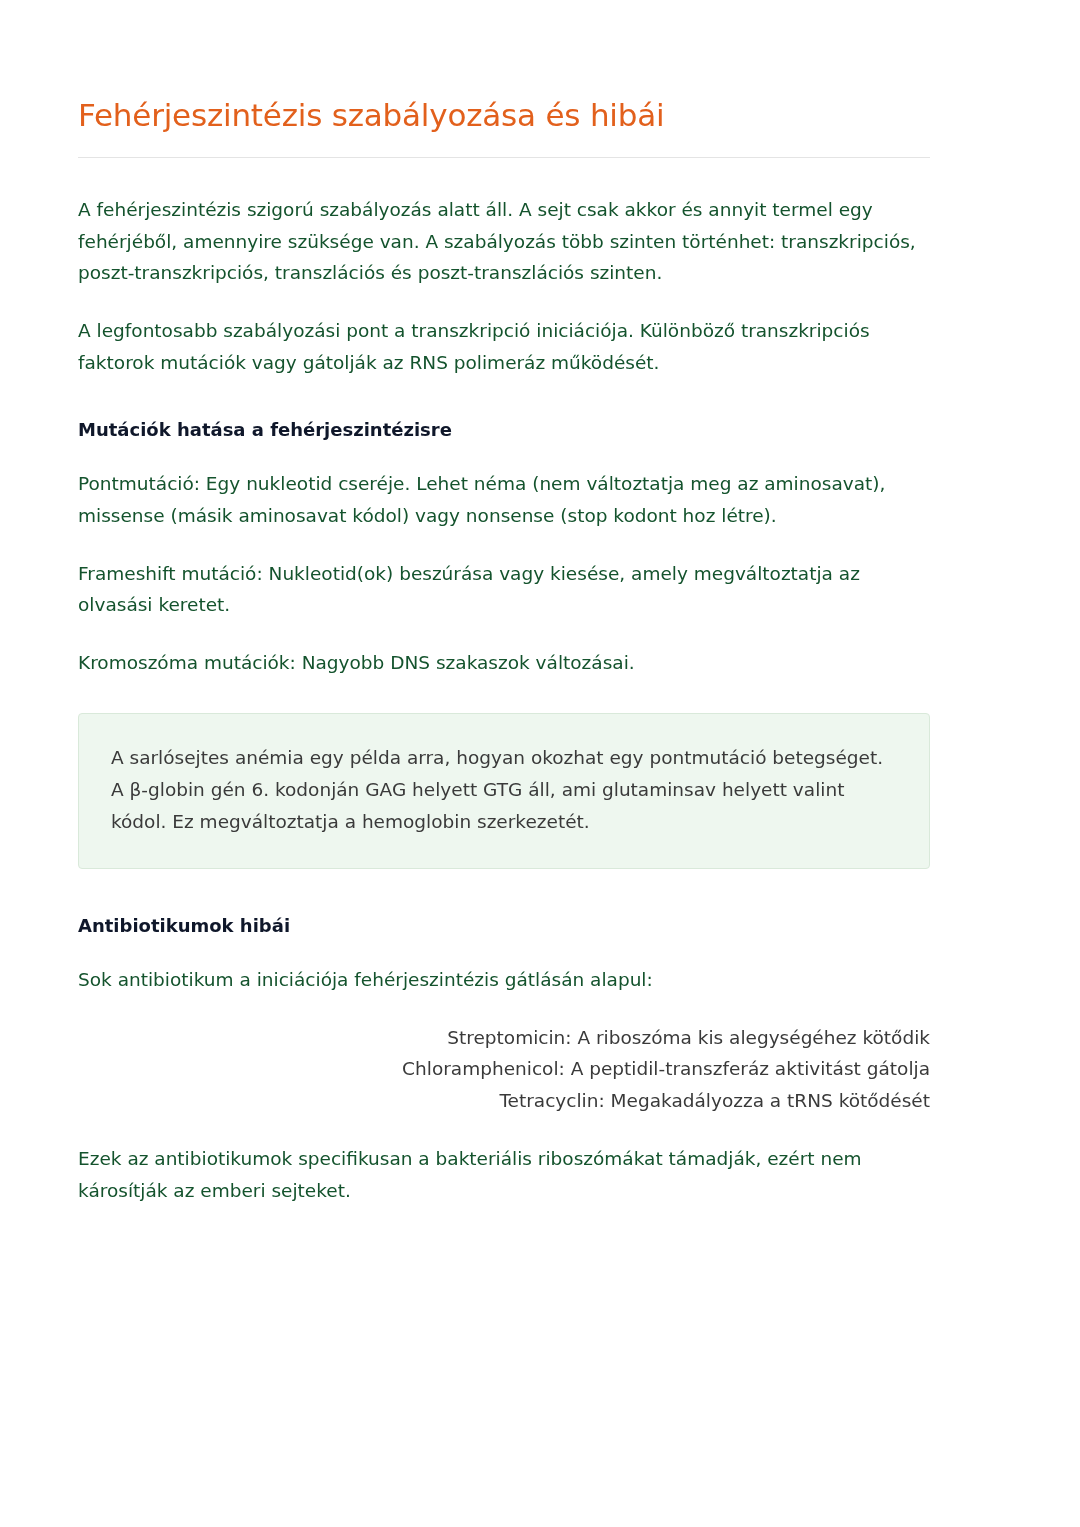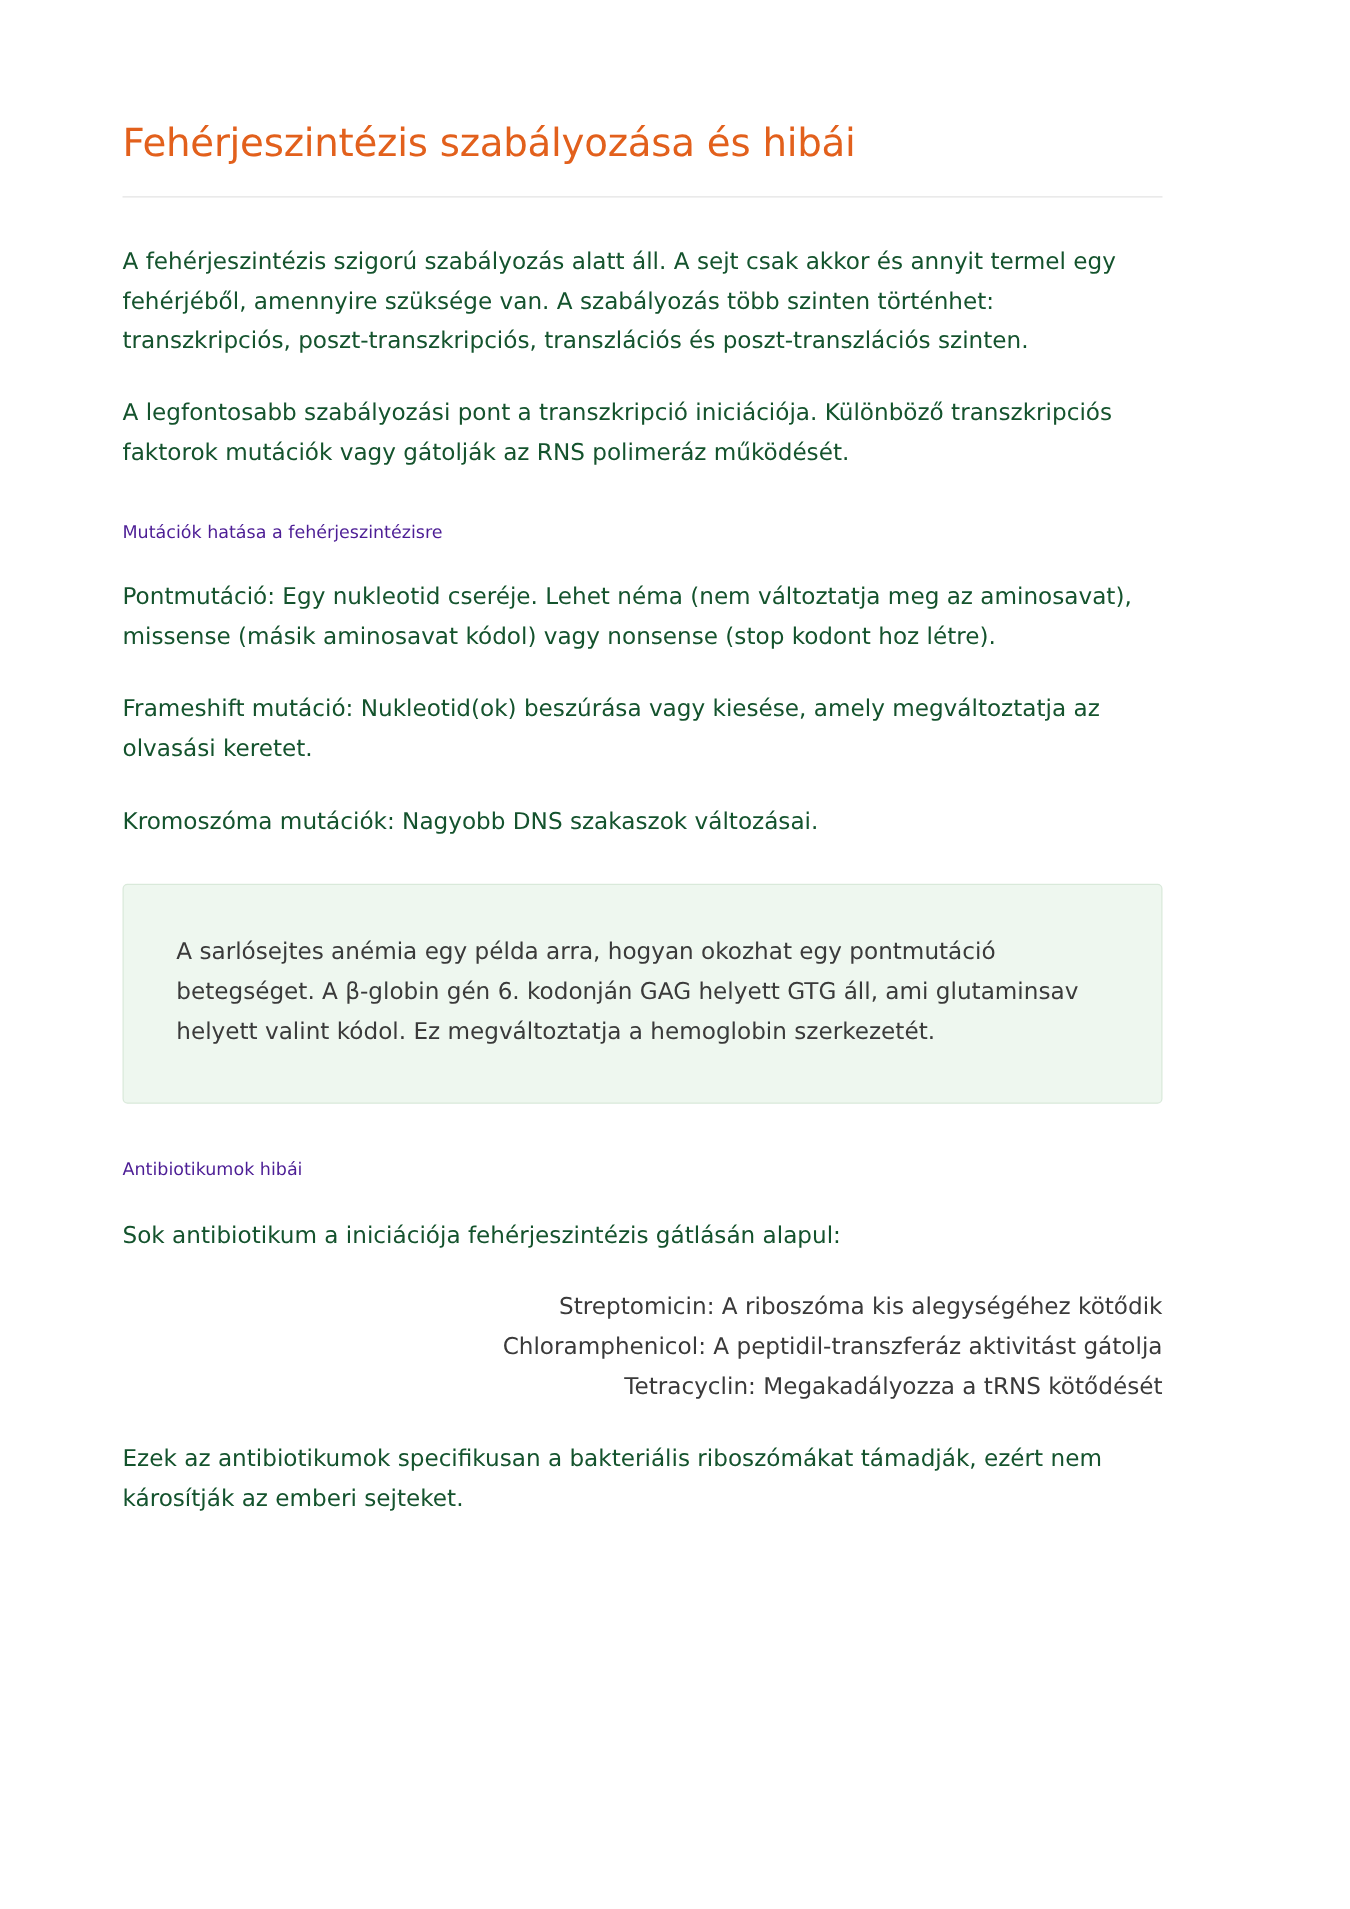--- a/index.html
+++ b/index.html
@@ -11,21 +11,21 @@
     width: 1080px;
     min-height: 1527px;
     font-family: "DejaVu Sans", sans-serif;
     color: #333333;
     -webkit-font-smoothing: antialiased;
   }
   .page {
     width: 1080px;
     min-height: 1527px;
     box-sizing: border-box;
-    padding: 96px 150px 60px 98px;
+    padding: 96px 150px 60px 78px;
     background: #ffffff;
   }
   .doc-title {
     font-family: "DejaVu Sans", sans-serif;
     font-size: 31px;
     font-weight: 400;
     color: #e2601c;
     letter-spacing: -0.2px;
     margin: 0 0 22px 0;
     line-height: 1.25;
@@ -36,38 +36,38 @@
     margin: 0 0 36px 0;
   }
   p.body-text {
     font-size: 18.5px;
     line-height: 1.72;
     color: #14532d;
     margin: 0 0 26px 0;
     font-weight: 400;
   }
   h2.section-heading {
-    font-size: 14px;
-    font-weight: 400;
-    color: #4c1d95;
+    font-size: 18px;
+    font-weight: 700;
+    color: #0f172a;
     margin: 38px 0 26px 0;
     line-height: 1.4;
   }
   .callout {
     background: #eef7ef;
     border: 1px solid #d9e9da;
     border-radius: 4px;
     padding: 26px 30px 28px 30px;
     margin: 34px 0 44px 0;
   }
   .callout p {
     font-size: 18.5px;
     line-height: 1.72;
     color: #3a3a3a;
-    margin: 12px;
+    margin: 2px;
   }
   .tight-list {
     margin: 0 0 26px 0;
   }
   .tight-list .line {
     font-size: 18.5px;
     line-height: 1.72;
     color: #3a3a3a;
     text-align: right;
   }

